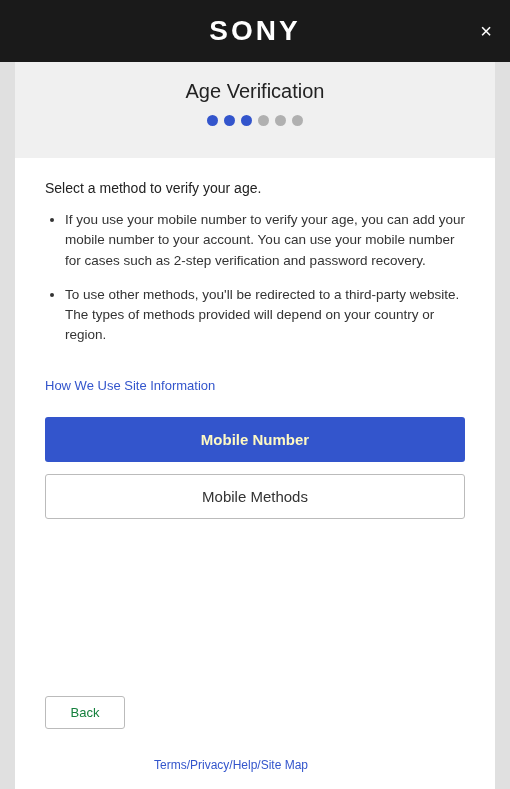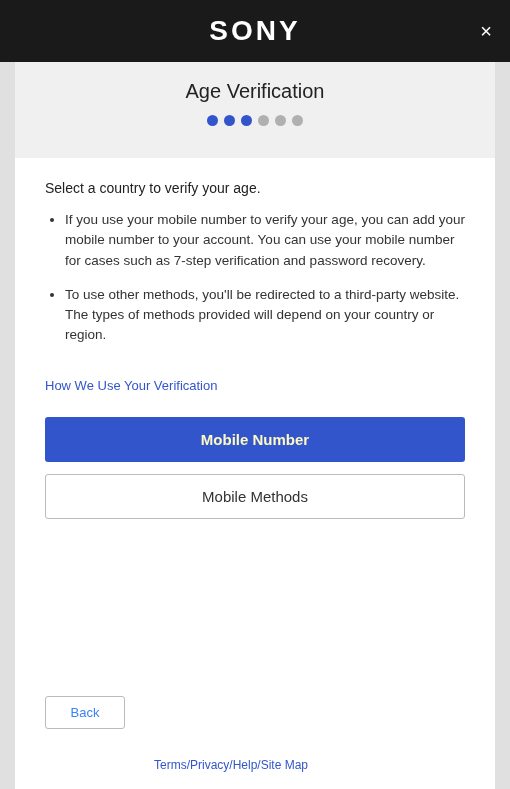--- a/index.html
+++ b/index.html
@@ -132,21 +132,21 @@
     .bottom-area {
       padding: 18px 30px 14px;
       display: flex;
       flex-direction: column;
       gap: 0;
     }
     .btn-back {
       width: 80px;
       padding: 8px 16px;
       background: #ffffff;
-      color: #3b82f6;
+      color: #15803d;
       font-size: 13px;
       border: 1px solid #bbb;
       border-radius: 3px;
       cursor: pointer;
     }
 
     
     .footer {
       width: 432px;
       text-align: center;
@@ -200,26 +200,26 @@
           <div class="dot active"></div>
           <div class="dot active"></div>
           <div class="dot active"></div>
           <div class="dot"></div>
           <div class="dot"></div>
           <div class="dot"></div>
         </div>
       </div>
 
       <div class="content">
-        <p class="select-label">Select a country to verify your age.</p>
+        <p class="select-label">Select a method to verify your age.</p>
         <ul class="bullet-list">
-          <li>If you use your mobile number to verify your age, you can add your mobile number to your account. You can use your mobile number for cases such as 7-step verification and password recovery.</li>
+          <li>If you use your mobile number to verify your age, you can add your mobile number to your account. You can use your mobile number for cases such as 2-step verification and password recovery.</li>
           <li>To use other methods, you'll be redirected to a third-party website. The types of methods provided will depend on your country or region.</li>
         </ul>
-        <a class="info-link">How We Use Your Verification</a>
+        <a class="info-link">How We Use Site Information</a>
 
         <button class="btn-mobile">Mobile Number</button>
         <button class="btn-other">Mobile Methods</button>
 
         <div class="spacer"></div>
       </div>
 
       <div class="bottom-area">
         <button class="btn-back">Back</button>
       </div>

